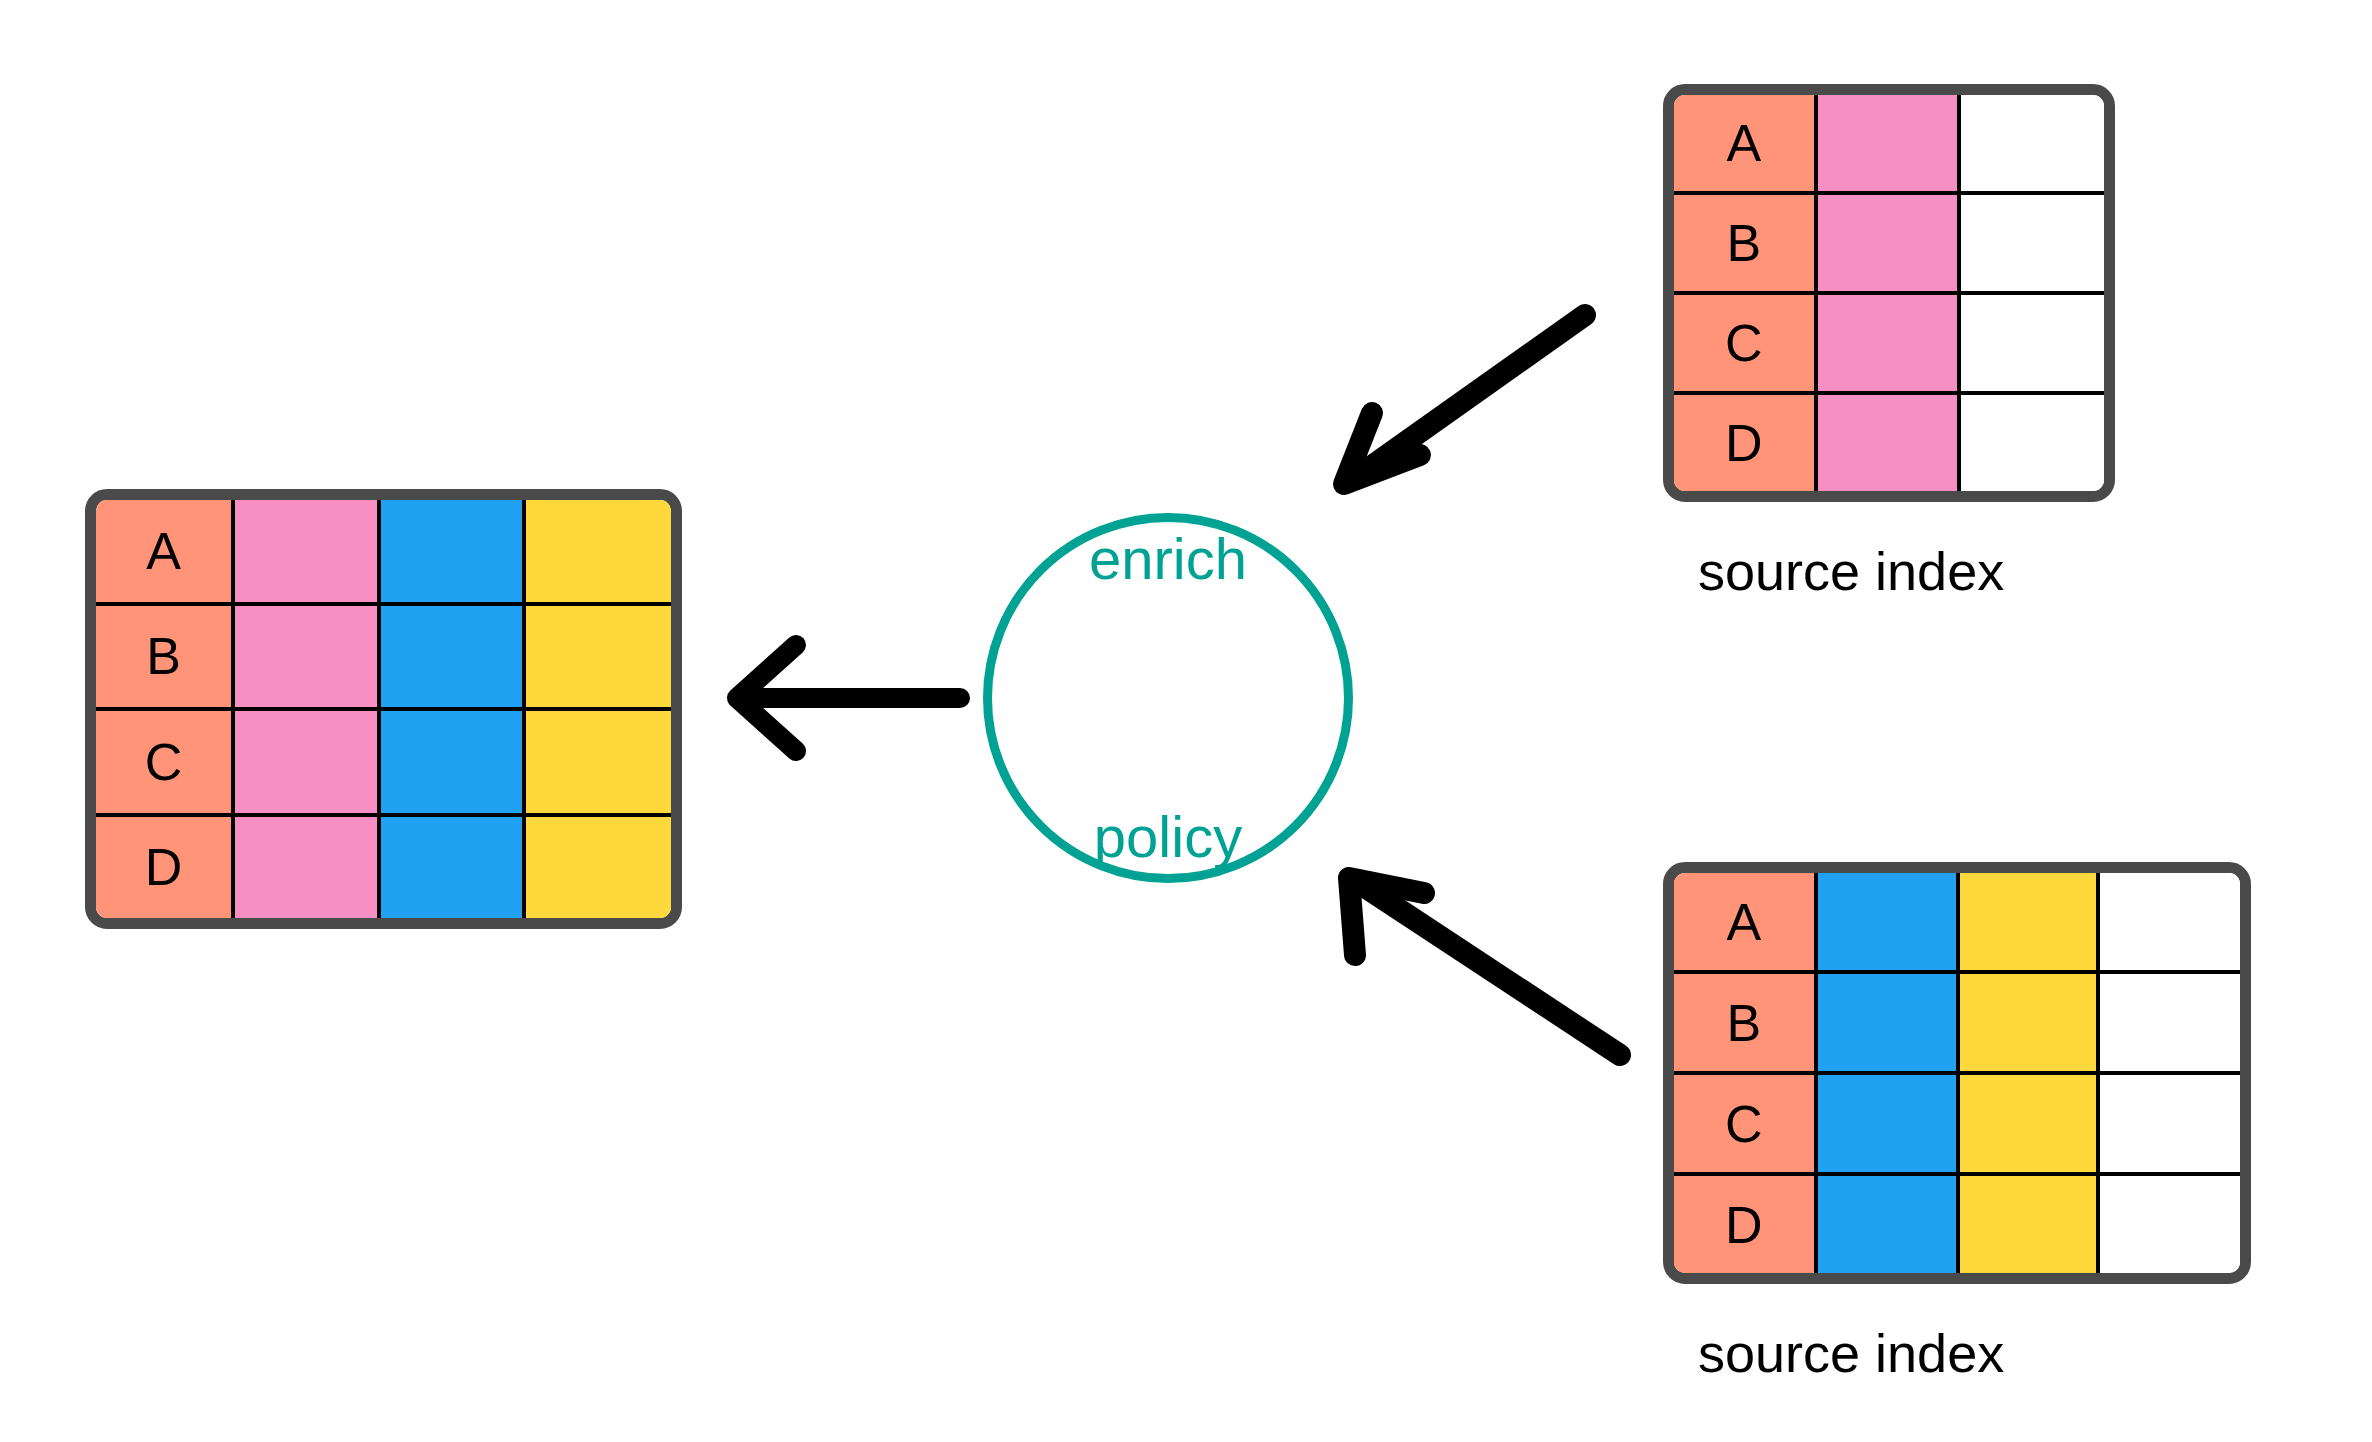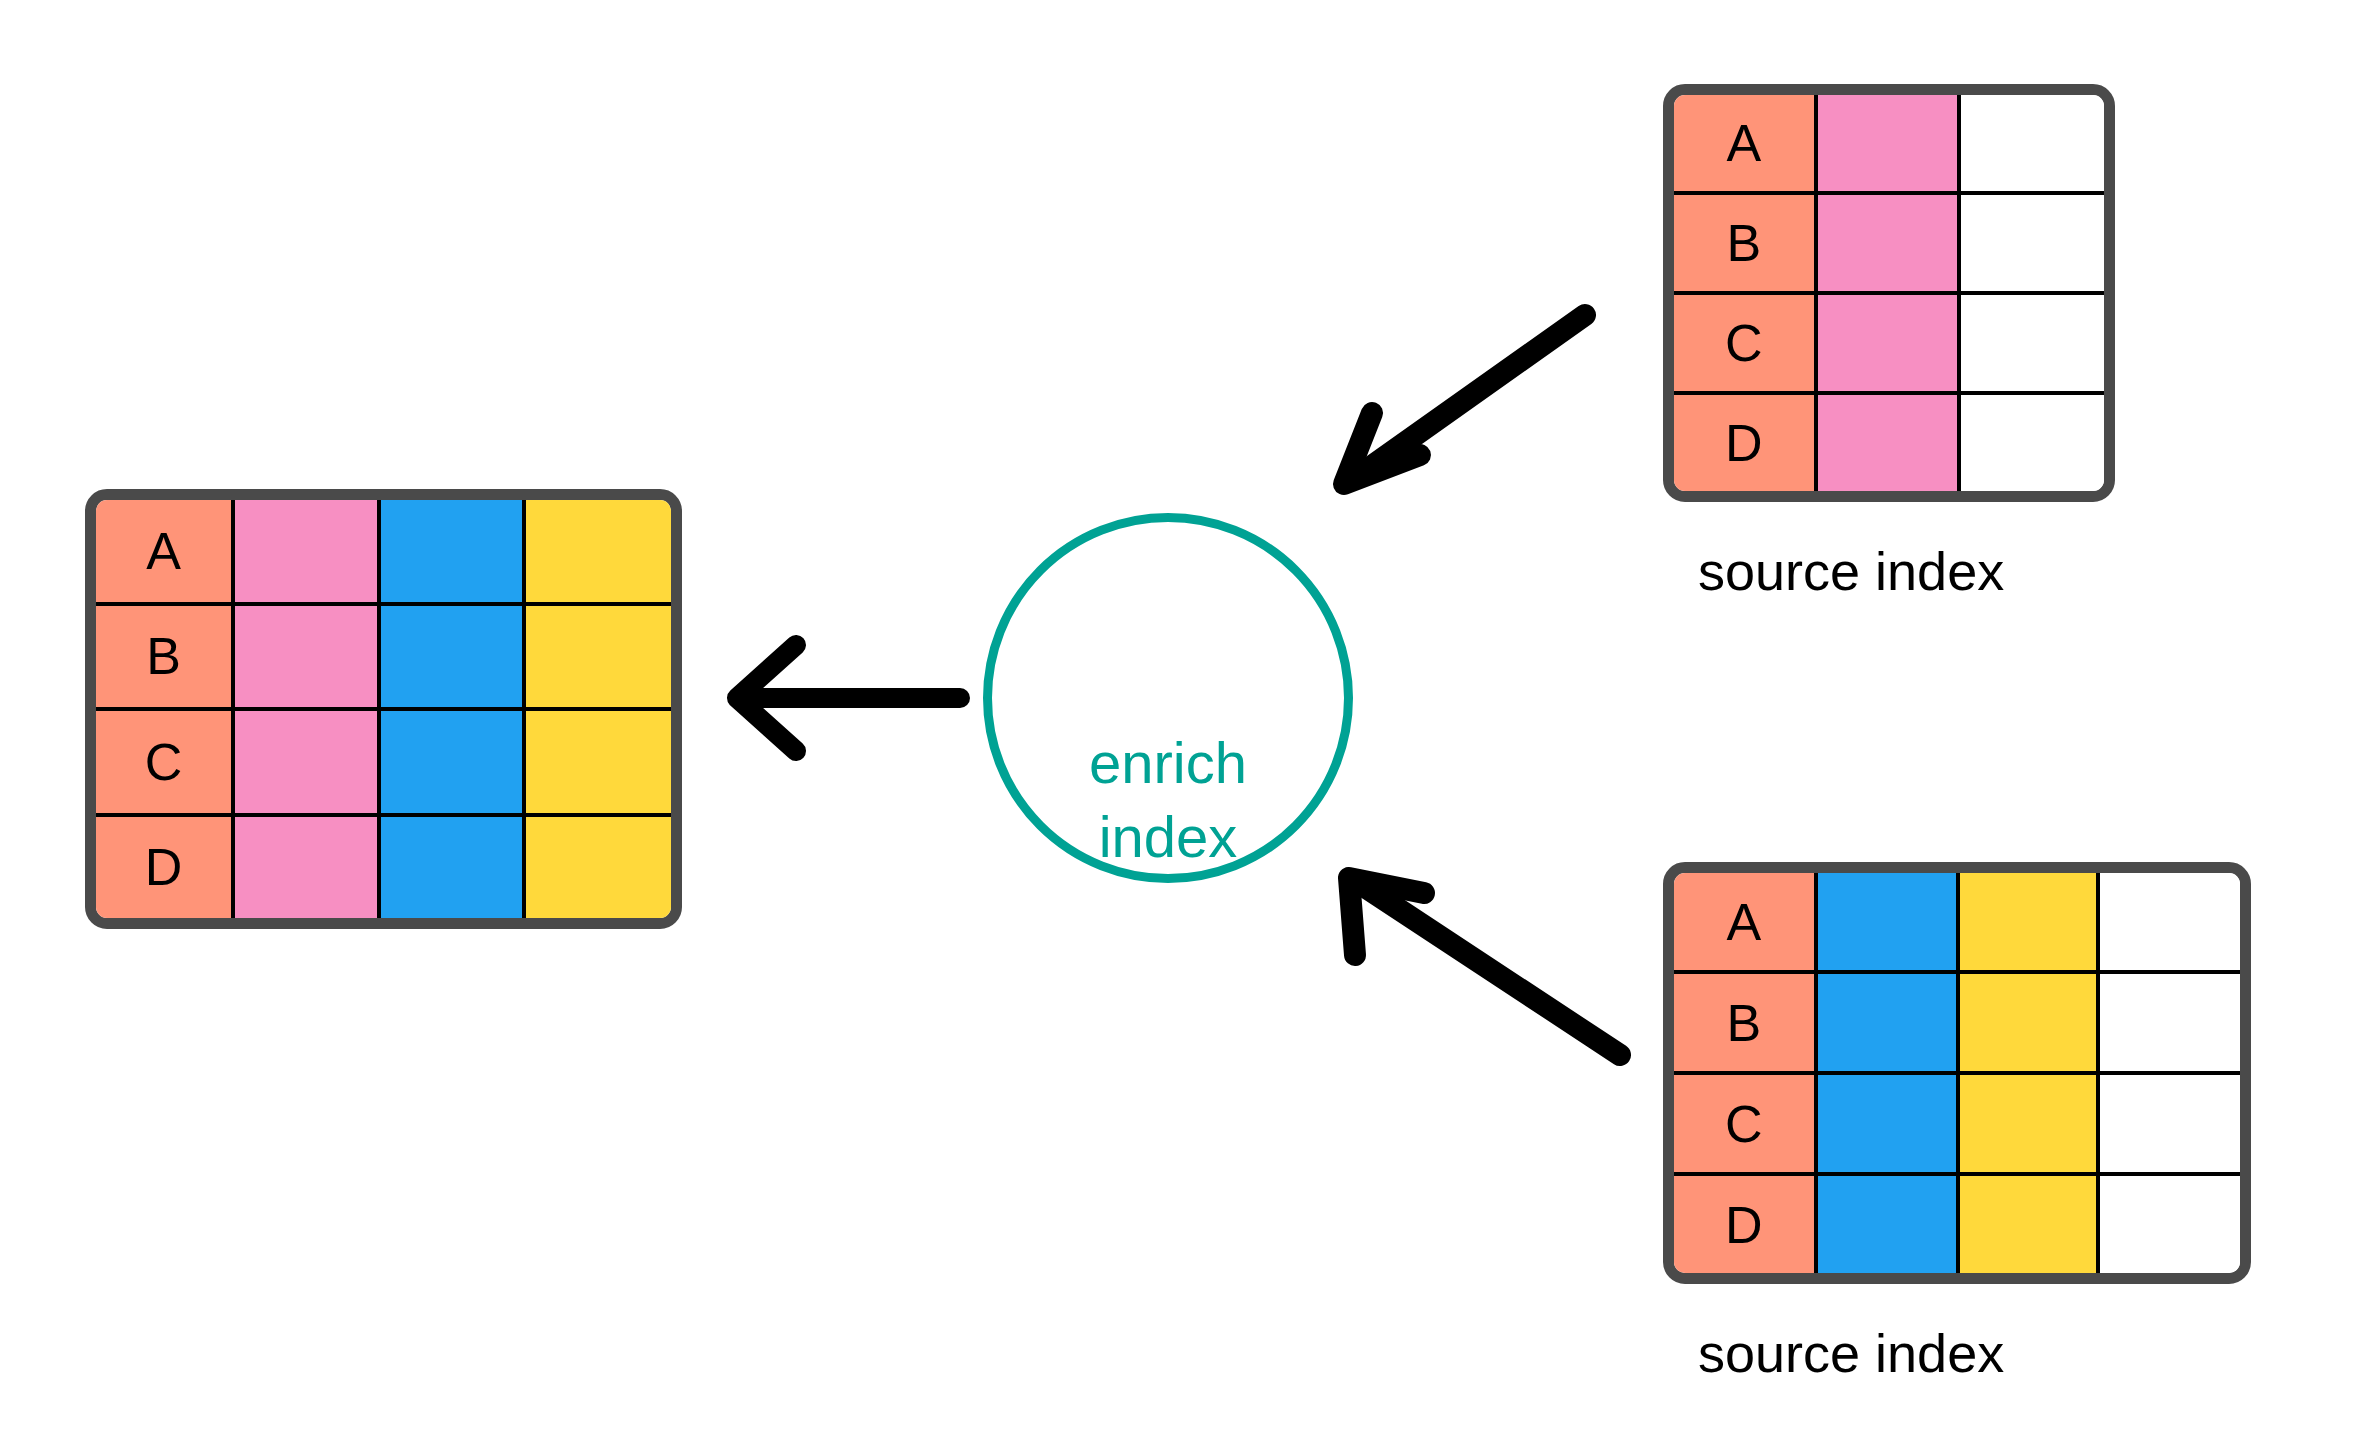--- a/index.html
+++ b/index.html
@@ -62,21 +62,21 @@
 
   
   .policy-circle {
     position: absolute;
     box-sizing: border-box;
     border-radius: 50%;
     background: #ffffff;
     display: flex;
     flex-direction: column;
     align-items: center;
-    justify-content: flex-end;
+    justify-content: space-between;
   }
   .policy-line {
     font-size: 58px;
     line-height: 1.28;
     text-align: center;
     white-space: nowrap;
   }
 
   
   .arrows {
@@ -138,21 +138,21 @@
       <div class="idx-cell key-cell" style="background:#FF9478; width:24.2%;">D</div>
       <div class="idx-cell" style="background:#F78FC2; width:25.3%;"></div>
       <div class="idx-cell" style="background:#21A1F1; width:25.3%;"></div>
       <div class="idx-cell" style="background:#FFD93B; width:25.2%;"></div>
     </div>
   </div>
 
 
   <div class="policy-circle" style="left:983px; top:513px; width:370px; height:370px; border:9px solid #00A294;">
     <div class="policy-line" style="color:#00A294;">enrich</div>
-    <div class="policy-line" style="color:#00A294;">index</div>
+    <div class="policy-line" style="color:#00A294;">policy</div>
   </div>
 
   <div class="idx-table" style="left:1663px; top:84px; width:452px; height:418px;">
 
     <div class="idx-row">
       <div class="idx-cell key-cell" style="background:#FF9478; width:33.4%;">A</div>
       <div class="idx-cell" style="background:#F78FC2; width:33.3%;"></div>
       <div class="idx-cell" style="background:#FFFFFF; width:33.3%;"></div>
     </div>
 

